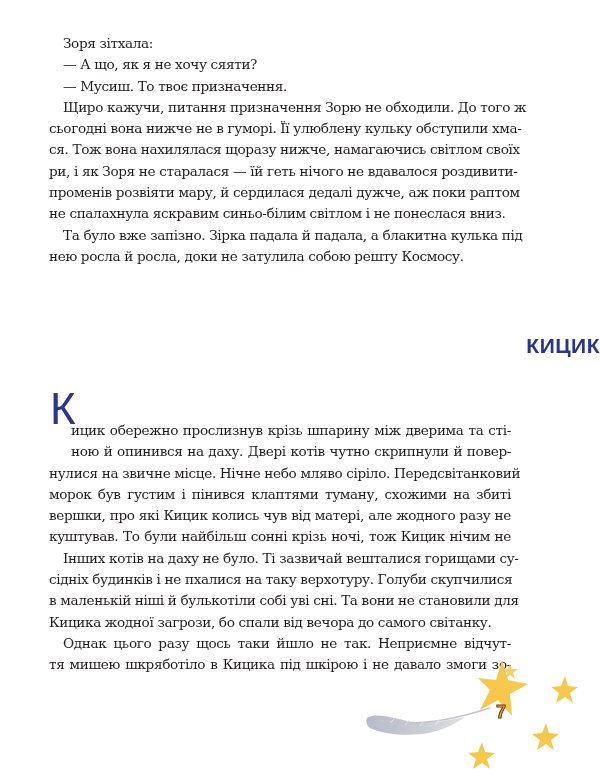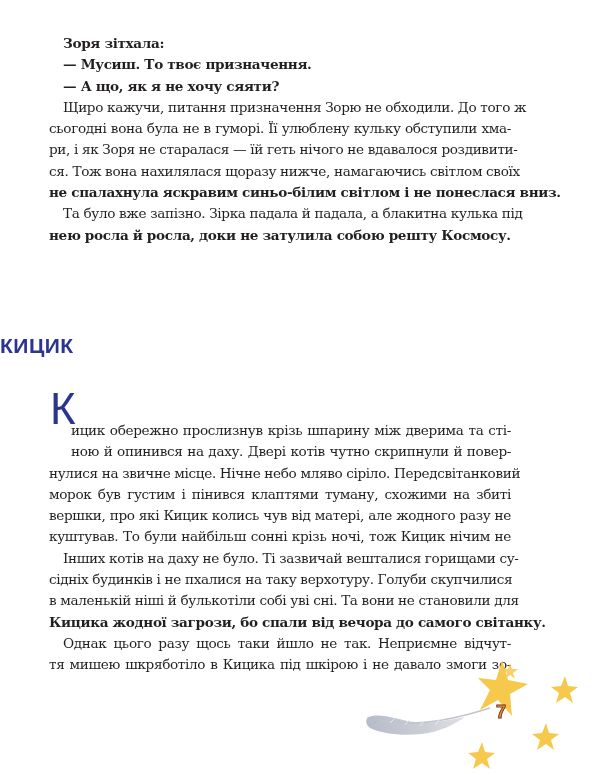--- a/index.html
+++ b/index.html
@@ -11,27 +11,27 @@
   .page { position: absolute; left: 0; top: 0; width: 600px; height: 775px; }
   .text-block {
     position: absolute; left: 49px; width: 462px;
     font-size: 13.6px; line-height: 21.3px;
     letter-spacing: -0.35px;
   }
   .text-block .line {
     display: block; white-space: nowrap; height: 21.3px;
     text-align: justify; text-align-last: justify;
   }
-  .text-block .line.last { text-align-last: left; font-weight: bold; }
+  .text-block .line.last { text-align-last: left; }
   .text-block .line.indent { padding-left: 14px; }
   .block-1 { top: 33px; }
   .block-2 { top: 420px; }
   .chapter-title {
     position: absolute; left: 0; width: 600px; top: 334px;
-    text-align: left;
+    text-align: right;
     font-family: "Liberation Sans", "DejaVu Sans", sans-serif;
     font-weight: bold; font-size: 21px; letter-spacing: 0.5px;
     color: #2b3590;
   }
   .drop-cap {
     position: absolute; left: 50px; top: 387px;
     font-family: "Liberation Sans", "DejaVu Sans", sans-serif;
     font-size: 44px; line-height: 44px; color: #2b3590; font-weight: normal;
   }
   .line.dc { padding-left: 22px; }
@@ -43,26 +43,27 @@
     -webkit-text-stroke: 0.9px #7a2318;
   }
 </style>
 </head>
 <body>
 
 <div class="page">
 
   <div class="text-block block-1">
     <span class="line indent last">Зоря зітхала:</span>
+    <span class="line indent last">— А що, як я не хочу сяяти?</span>
     <span class="line indent last">— Мусиш. То твоє призначення.</span>
-    <span class="line indent last">— А що, як я не хочу сяяти?</span>
     <span class="line indent">Щиро кажучи, питання призначення Зорю не обходили. До того ж</span>
-    <span class="line">сьогодні вона була не в гуморі. Її улюблену кульку обступили хма-</span>
+    <span class="line">сьогодні вона нижче не в гуморі. Її улюблену кульку обступили хма-</span>
+    <span class="line">ся. Тож вона нахилялася щоразу нижче, намагаючись світлом своїх</span>
     <span class="line">ри, і як Зоря не старалася — їй геть нічого не вдавалося роздивити-</span>
-    <span class="line">ся. Тож вона нахилялася щоразу нижче, намагаючись світлом своїх</span>
+    <span class="line">променів розвіяти мару, й сердилася дедалі дужче, аж поки раптом</span>
     <span class="line last">не спалахнула яскравим синьо-білим світлом і не понеслася вниз.</span>
     <span class="line indent">Та було вже запізно. Зірка падала й падала, а блакитна кулька під</span>
     <span class="line last">нею росла й росла, доки не затулила собою решту Космосу.</span>
   </div>
 
   <div class="chapter-title">КИЦИК</div>
 
   <div class="drop-cap">К</div>
 
   <div class="text-block block-2">

